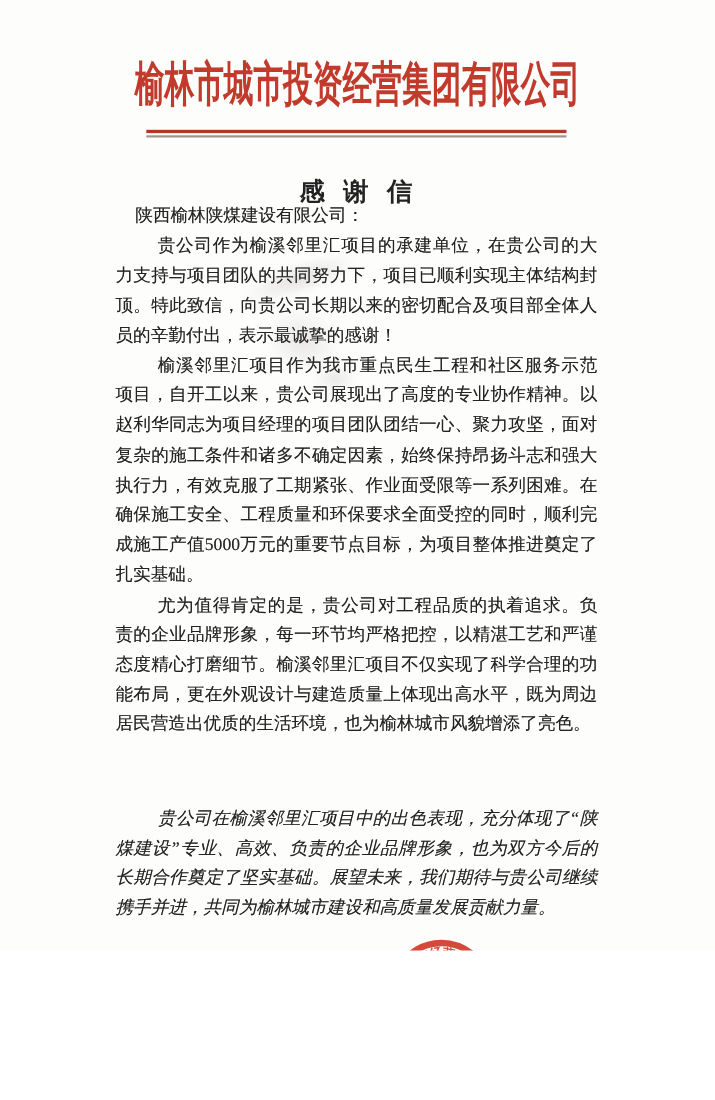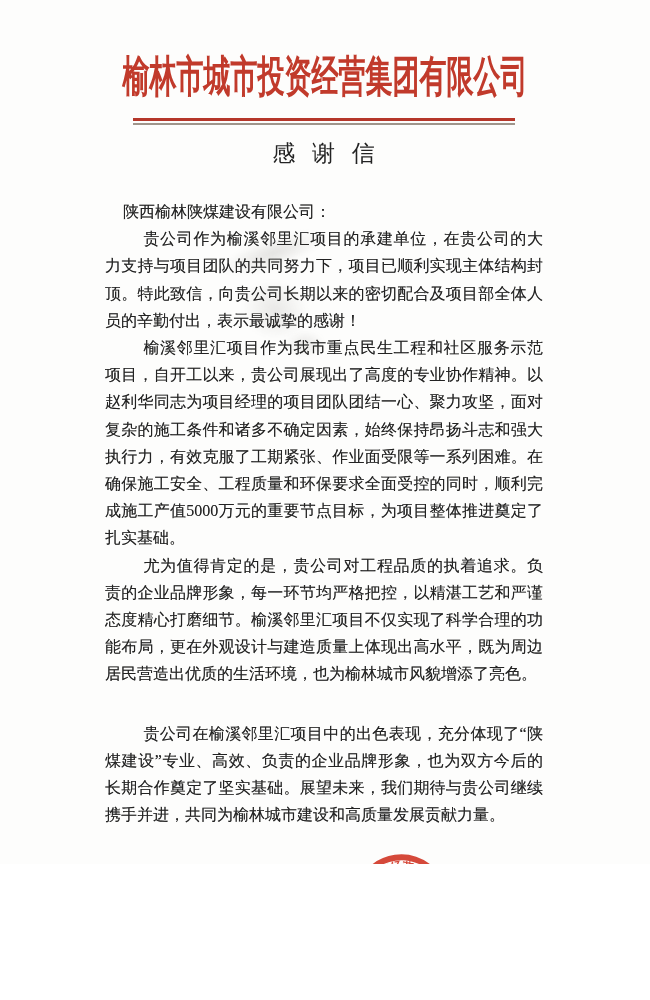--- a/index.html
+++ b/index.html
@@ -23,33 +23,33 @@
     font-family:"Liberation Sans","DejaVu Sans",sans-serif;
     font-weight:700;font-size:27px;line-height:1;letter-spacing:0px;
     color:var(--letterhead-red);
     transform:scaleY(1.6);transform-origin:50% 0;
     white-space:nowrap;
   }
   .rule{position:absolute;top:118px;left:133px;width:382px;}
   .rule-red{height:3px;background:var(--rule-red);}
   .rule-gray{height:2px;background:var(--rule-gray);margin-top:2px;opacity:.85;}
   .doc-title{
-    position:absolute;top:138px;left:0;width:650px;margin:0;
-    text-align:center;font-size:23px;font-weight:400;
+    position:absolute;top:159px;left:0;width:650px;margin:0;
+    text-align:center;font-size:23px;font-weight:700;
     letter-spacing:3px;word-spacing:5px;color:var(--body-text);
   }
   .letter-body{
-    position:absolute;top:198px;left:105px;width:438px;
+    position:absolute;top:183px;left:105px;width:438px;
     font-size:16px;line-height:27.2px;color:var(--body-text);
     text-align:justify;text-justify:inter-ideograph;
     text-shadow:0 0 .4px rgba(20,20,20,.45);
   }
   .salutation{margin:0;padding-left:18px;}
   .paragraphs p{margin:0;text-indent:2.4em;text-align:justify;}
-  .paragraphs p.gap-before{margin-top:32px;}
+  .paragraphs p.gap-before{margin-top:58px;font-style:italic;}
   .signature{
     position:absolute;top:897px;right:132px;margin:0;
     text-align:center;color:var(--body-text);
     text-shadow:0 0 .4px rgba(20,20,20,.45);
   }
   .sig-company{margin:0;font-size:16px;line-height:24px;white-space:nowrap;}
   .sig-date{margin:7px 0 0;font-size:15px;line-height:22px;white-space:nowrap;text-decoration:underline;}
   .seal{
     position:absolute;left:346px;top:850px;width:116px;height:142px;
     mix-blend-mode:multiply;opacity:.88;

